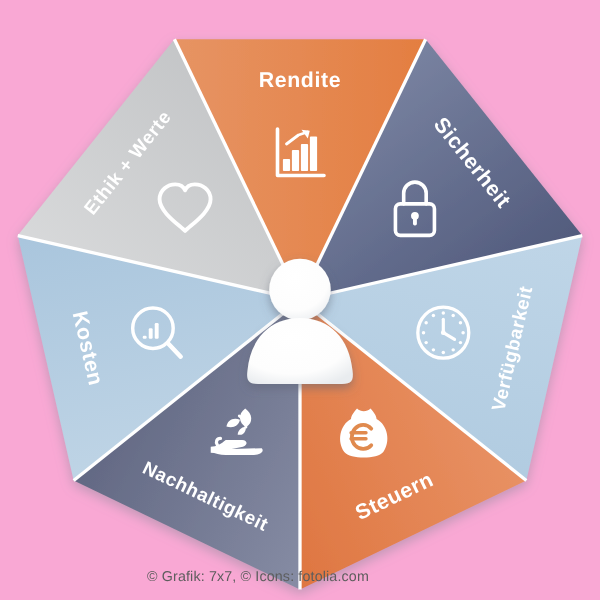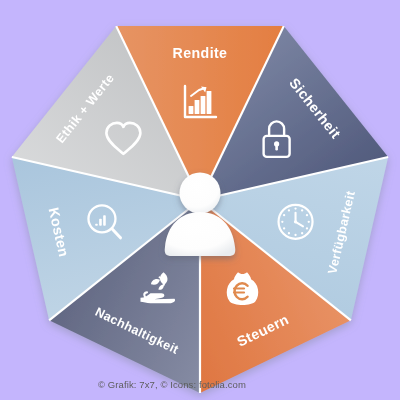--- a/index.html
+++ b/index.html
@@ -10,21 +10,21 @@
   body {
     width: 400px;
     height: 400px;
     overflow: hidden;
     font-family: "Liberation Sans", sans-serif;
   }
   #stage {
     position: relative;
     width: 400px;
     height: 400px;
-    background: #c4b5fd;
+    background: #f9a8d4;
   }
   #wheel {
     position: absolute;
     left: 0;
     top: 0;
     width: 400px;
     height: 400px;
     display: block;
   }
   .seg-label {

